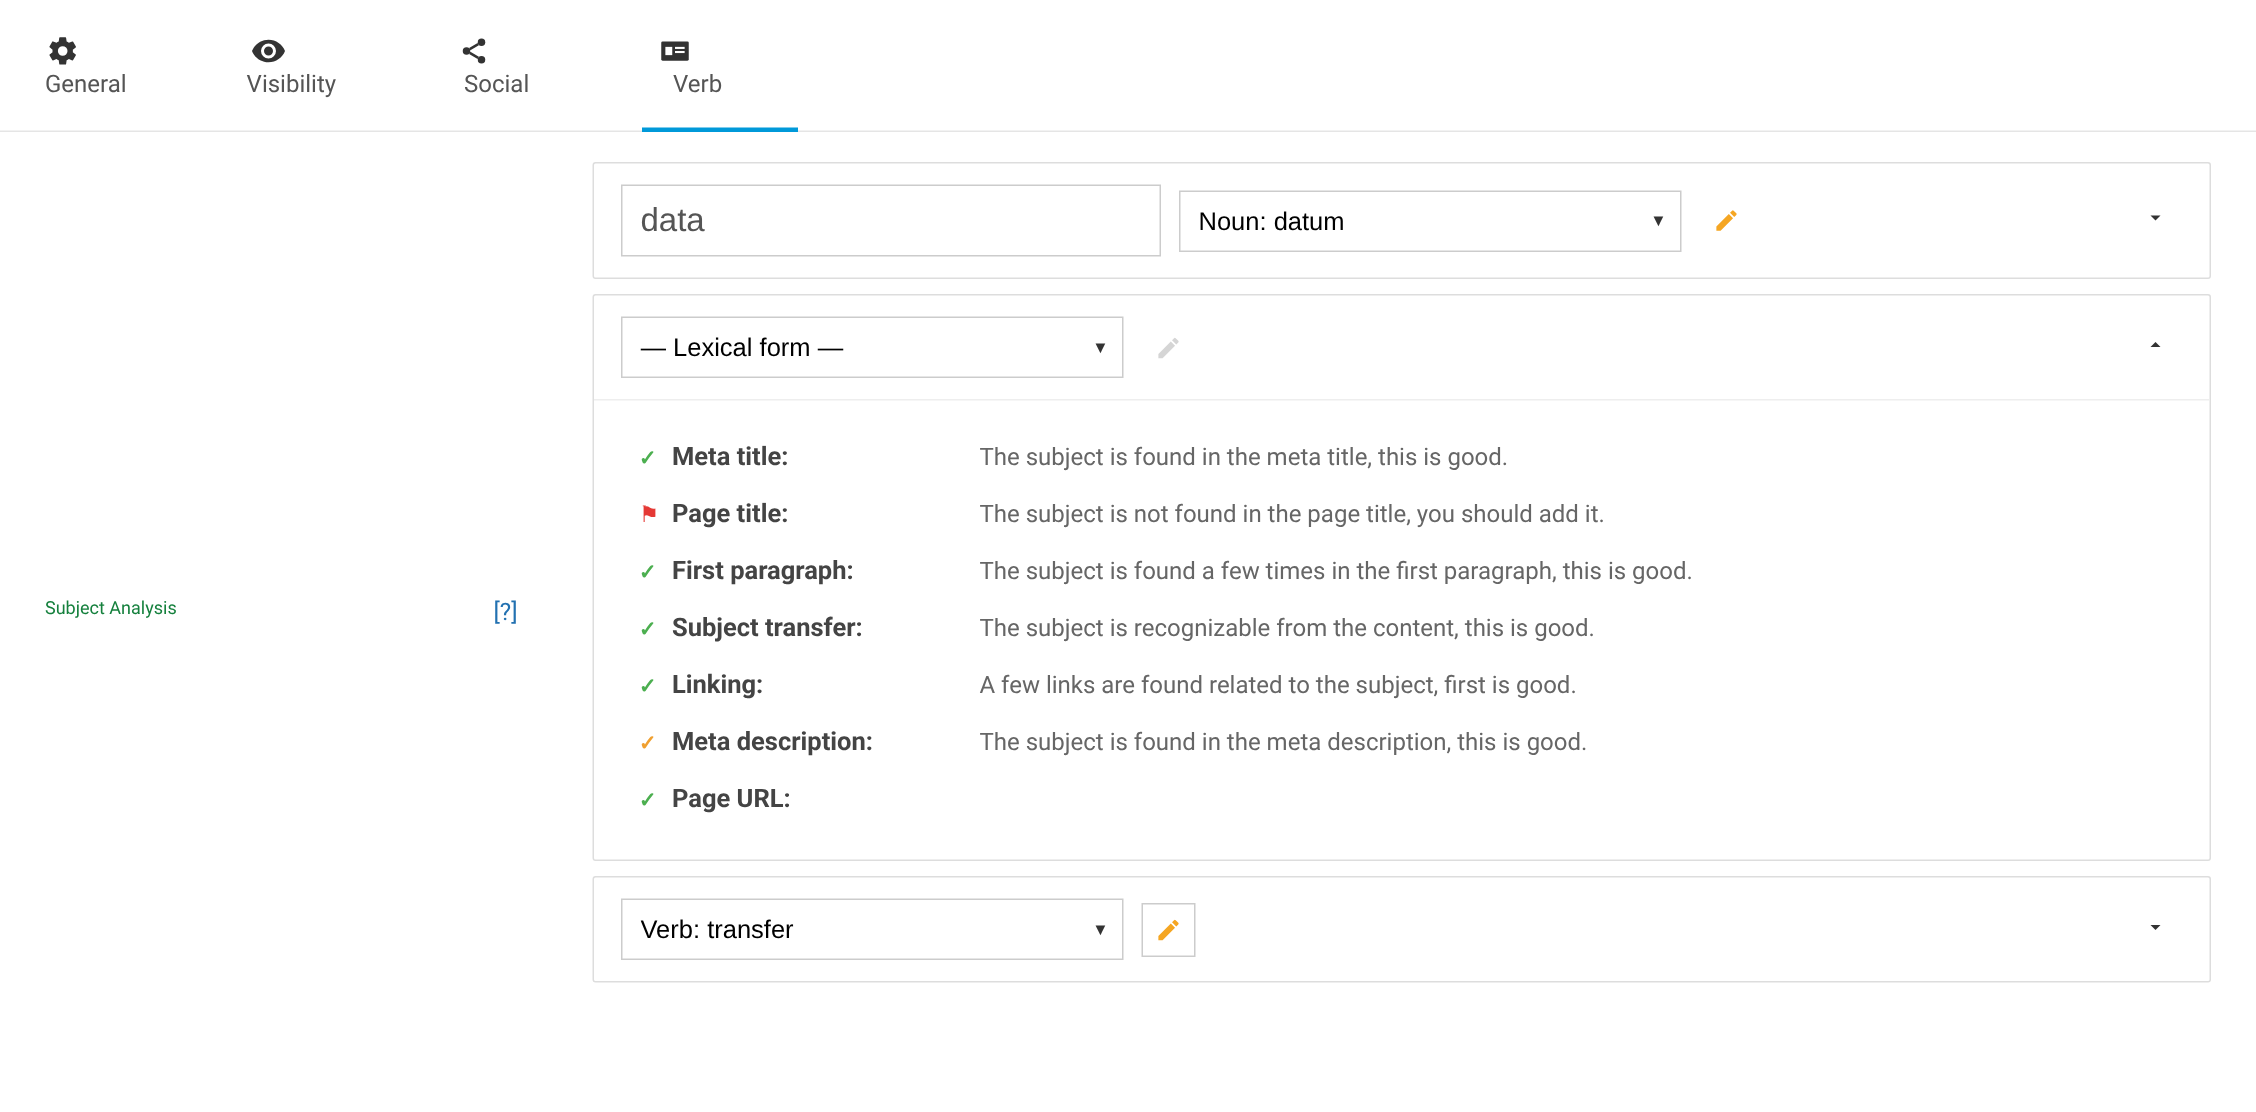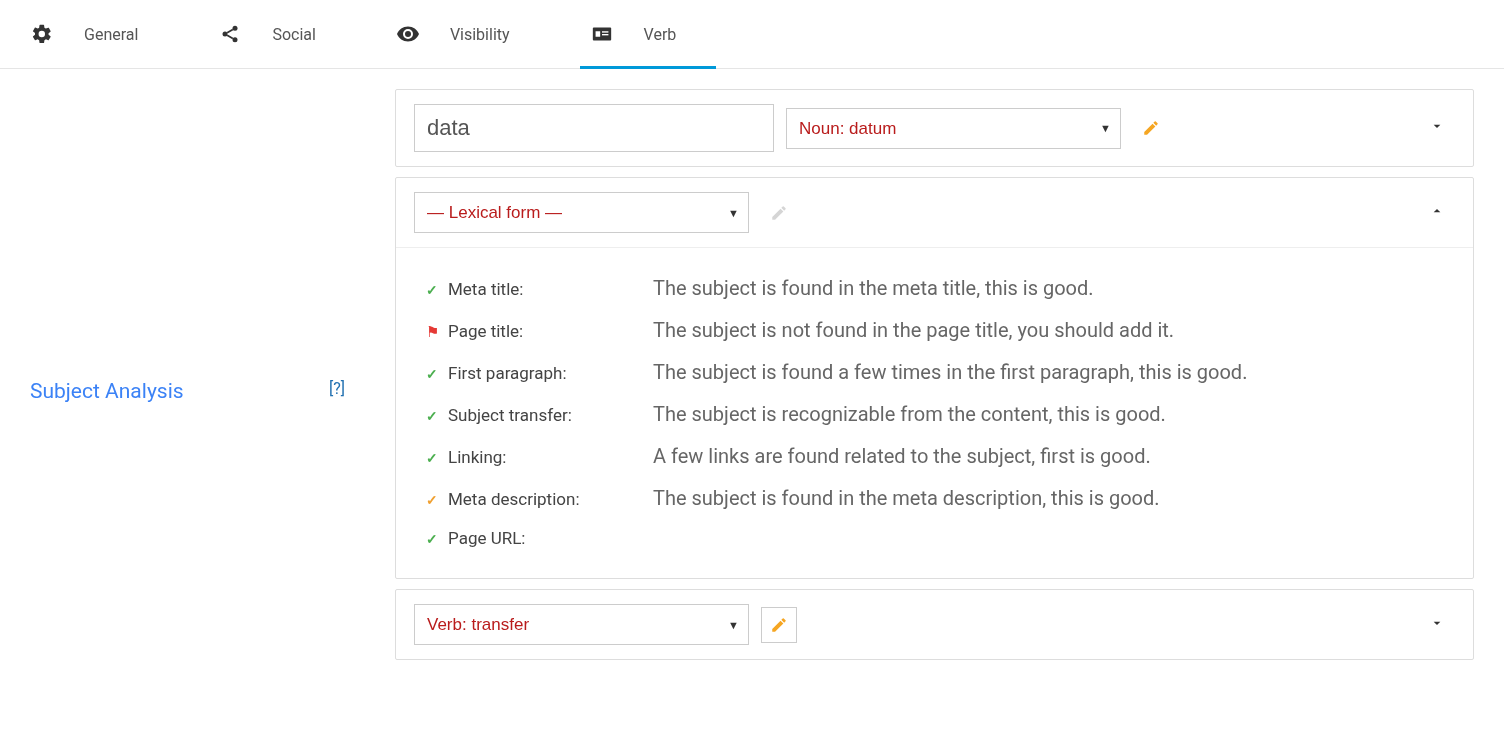--- a/index.html
+++ b/index.html
@@ -16,20 +16,21 @@
       background: #fff;
     }
     .tab {
       display: flex;
       align-items: center;
       padding: 22px 40px 22px 10px;
       cursor: pointer;
       color: #555;
       position: relative;
       margin-right: 30px;
+      flex-direction: column;
     }
     .tab-icon {
       width: 24px;
       height: 24px;
       display: flex;
       align-items: center;
       justify-content: center;
       margin-right: 30px;
       color: #333;
     }
@@ -47,22 +48,22 @@
     }
     .sidebar {
       width: 395px;
       padding: 40px 30px;
       display: flex;
       justify-content: space-between;
       align-items: flex-start;
       padding-top: 310px;
     }
     .sidebar-title {
-      color: #3b82f6;
-      font-size: 21px;
+      color: #15803d;
+      font-size: 12px;
     }
     .help-link {
       color: #2271b1;
       font-size: 16px;
       margin-right: 20px;
       cursor: pointer;
     }
     .content {
       flex: 1;
       padding: 20px 30px 20px 0;
@@ -89,21 +90,21 @@
     }
     .select-wrapper {
       flex: 0 0 335px;
       position: relative;
     }
     .select {
       width: 100%;
       padding: 10px 30px 10px 12px;
       border: 1px solid #ccc;
       font-size: 17px;
-      color: #b91c1c;
+      color: #000000;
       background: #fff;
       appearance: none;
       cursor: pointer;
     }
     .select-arrow {
       position: absolute;
       right: 10px;
       top: 50%;
       transform: translateY(-50%);
       pointer-events: none;
@@ -144,61 +145,61 @@
       display: flex;
       align-items: center;
       justify-content: flex-start;
       flex-shrink: 0;
     }
     .check-green { color: #4caf50; font-size: 14px; font-weight: bold; }
     .check-orange { color: #f0a030; font-size: 14px; font-weight: bold; }
     .flag-red { color: #e53935; font-size: 15px; }
     .analysis-label {
       width: 205px;
-      font-weight: 400;
+      font-weight: 700;
       color: #444;
       font-size: 17px;
       flex-shrink: 0;
     }
     .analysis-desc {
       color: #666;
-      font-size: 20px;
+      font-size: 16px;
     }
   </style>
 </head>
 <body>
 
 <div class="tabs">
   <div class="tab">
     <span class="tab-icon">
       <svg width="22" height="22" viewBox="0 0 24 24" fill="#333">
           <path d="M19.14,12.94a7,7,0,0,0,.05-.94,7,7,0,0,0-.05-.94l2.11-1.65a.5.5,0,0,0,.12-.64l-2-3.46a.5.5,0,0,0-.61-.22l-2.49,1a7,7,0,0,0-1.62-.94l-.38-2.65A.5.5,0,0,0,13.77,2H9.77a.5.5,0,0,0-.5.42L8.89,5.07a7,7,0,0,0-1.62.94l-2.49-1a.5.5,0,0,0-.61.22l-2,3.46a.5.5,0,0,0,.12.64L4.4,11a7,7,0,0,0-.05.94,7,7,0,0,0,.05.94L2.29,14.53a.5.5,0,0,0-.12.64l2,3.46a.5.5,0,0,0,.61.22l2.49-1a7,7,0,0,0,1.62.94l.38,2.65a.5.5,0,0,0,.5.42h4a.5.5,0,0,0,.5-.42l.38-2.65a7,7,0,0,0,1.62-.94l2.49,1a.5.5,0,0,0,.61-.22l2-3.46a.5.5,0,0,0-.12-.64ZM11.77,15.5A3.5,3.5,0,1,1,15.27,12,3.5,3.5,0,0,1,11.77,15.5Z"></path>
         </svg>
     </span>
     <span>General</span>
+  </div>
+  <div class="tab">
+    <span class="tab-icon">
+      <svg width="24" height="24" viewBox="0 0 24 24" fill="#333">
+          <path d="M12 4.5C7 4.5 2.7 7.6 1 12c1.7 4.4 6 7.5 11 7.5s9.3-3.1 11-7.5C21.3 7.6 17 4.5 12 4.5zM12 17a5 5 0 1 1 0-10 5 5 0 0 1 0 10zm0-8a3 3 0 1 0 0 6 3 3 0 0 0 0-6z"></path>
+        </svg>
+    </span>
+    <span>Visibility</span>
   </div>
   <div class="tab">
     <span class="tab-icon">
       <svg width="20" height="20" viewBox="0 0 24 24" fill="#333">
           <circle cx="18" cy="5" r="3"></circle>
           <circle cx="6" cy="12" r="3"></circle>
           <circle cx="18" cy="19" r="3"></circle>
           <path d="M8.6 13.5l6.8 4M15.4 6.5l-6.8 4" stroke="#333" stroke-width="2"></path>
         </svg>
     </span>
     <span>Social</span>
   </div>
-  <div class="tab">
-    <span class="tab-icon">
-      <svg width="24" height="24" viewBox="0 0 24 24" fill="#333">
-          <path d="M12 4.5C7 4.5 2.7 7.6 1 12c1.7 4.4 6 7.5 11 7.5s9.3-3.1 11-7.5C21.3 7.6 17 4.5 12 4.5zM12 17a5 5 0 1 1 0-10 5 5 0 0 1 0 10zm0-8a3 3 0 1 0 0 6 3 3 0 0 0 0-6z"></path>
-        </svg>
-    </span>
-    <span>Visibility</span>
-  </div>
   <div class="tab active">
     <span class="tab-icon">
       <svg width="22" height="22" viewBox="0 0 24 24" fill="#333">
           <rect x="2" y="5" width="20" height="14" rx="1"></rect>
           <rect x="5" y="9" width="5" height="6" fill="#fff"></rect>
           <rect x="12" y="9" width="7" height="1.5" fill="#fff"></rect>
           <rect x="12" y="12" width="7" height="1.5" fill="#fff"></rect>
         </svg>
     </span>
     <span>Verb</span>

